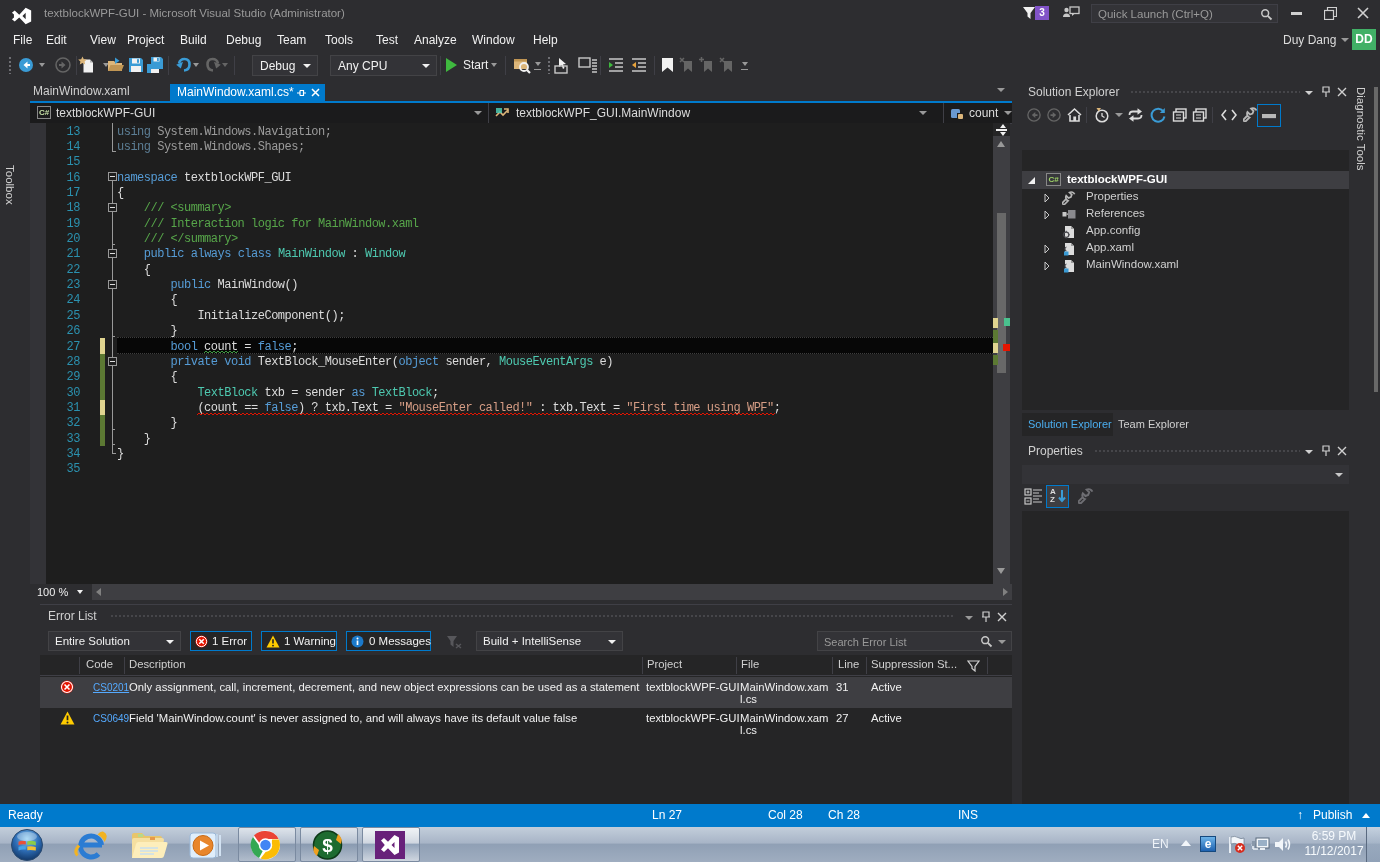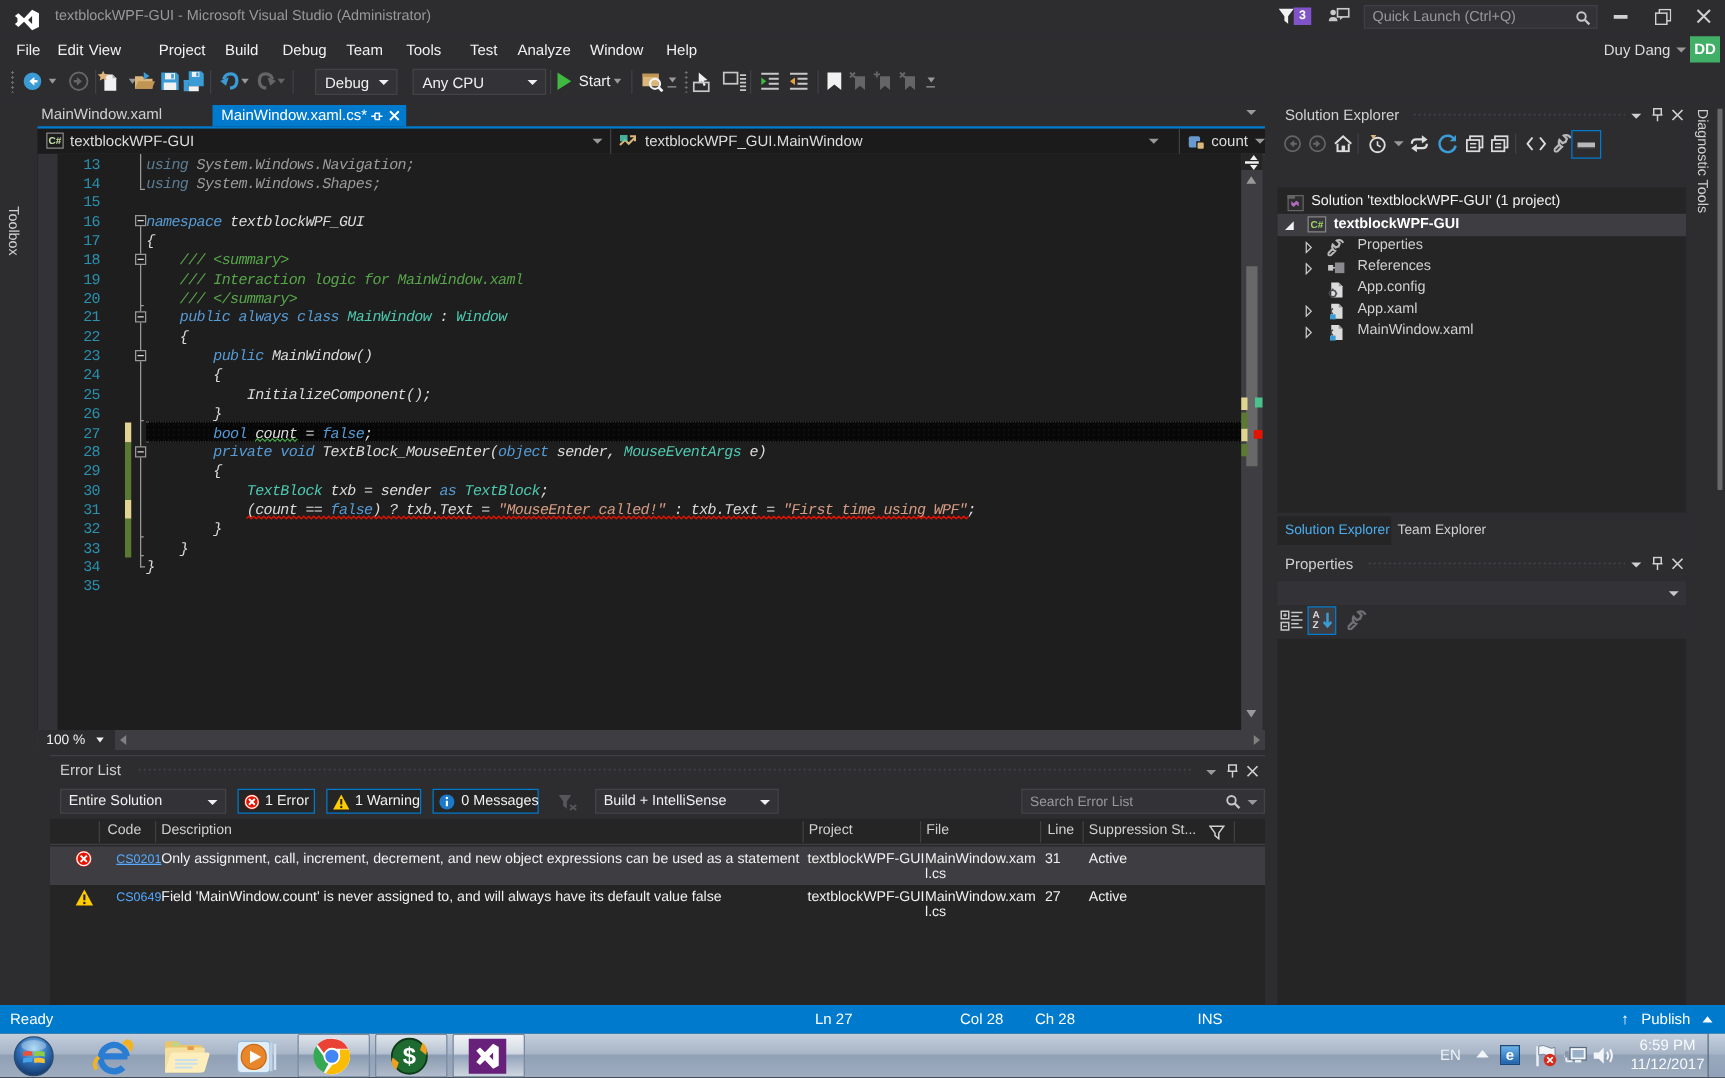--- a/index.html
+++ b/index.html
@@ -8,21 +8,21 @@
 .abs { position:absolute; }
 .mono { font-family:"Liberation Mono",monospace; }
 .k { color:#569cd6; }
 .t { color:#4ec9b0; }
 .s { color:#d69d85; }
 .c { color:#57a64a; }
 .g { color:#9b9b9b; }
 .gk { color:#5c7e95; }
 .vsep { position:absolute; width:1px; background:#3f3f46; }
 svg { display:block; }
-.cl { position:absolute; left:0; white-space:pre;font-style:italic; }
+.cl { position:absolute; left:0; white-space:pre; }
 .caret { width:0;height:0;border-left:4px solid transparent;border-right:4px solid transparent;border-top:4px solid #999999; }
 </style>
 </head>
 <body>
 
 <div class="abs" id="titlebar" style="left:0;top:0;width:1380px;height:27px;background:#2d2d30;">
   <svg class="abs" style="left:11px;top:5px;" width="22" height="22" viewBox="0 0 24 24">
     <path d="M1 8.5 L4 6 L9 10.5 L16 3 L22 6 V18 L16 21 L9 13.5 L4 18 L1 15.5 L5.2 12 Z M12.5 12 L16 15.5 V8.5 Z M3.2 10.2 L5.3 12 L3.2 13.8 Z" fill="#ffffff"></path>
   </svg>
   <div class="abs" style="left:44px;top:7px;font-size:11.5px;color:#999999;">textblockWPF-GUI - Microsoft Visual Studio (Administrator)</div>
@@ -52,21 +52,21 @@
     <path d="M3.5 3.5 V0.5 H12.5 V9.5 H9.5" fill="none" stroke="#d0d0d0" stroke-width="1.2"></path>
   </svg>
   <svg class="abs" style="left:1357px;top:7px;" width="12" height="12" viewBox="0 0 12 12">
     <path d="M1 1 L11 11 M11 1 L1 11" stroke="#d0d0d0" stroke-width="1.6"></path>
   </svg>
 </div>
 
 <div class="abs" id="menubar" style="left:0;top:27px;width:1380px;height:25px;color:#f1f1f1;font-size:12px;">
   <div class="abs" style="left:13px;top:6px;">File</div>
   <div class="abs" style="left:46px;top:6px;">Edit</div>
-  <div class="abs" style="left:71px;top:6px;text-align:center;">View</div>
+  <div class="abs" style="left:90px;top:6px;text-align:center;">View</div>
   <div class="abs" style="left:127px;top:6px;">Project</div>
   <div class="abs" style="left:180px;top:6px;">Build</div>
   <div class="abs" style="left:226px;top:6px;">Debug</div>
   <div class="abs" style="left:277px;top:6px;">Team</div>
   <div class="abs" style="left:325px;top:6px;">Tools</div>
   <div class="abs" style="left:376px;top:6px;">Test</div>
   <div class="abs" style="left:414px;top:6px;">Analyze</div>
   <div class="abs" style="left:472px;top:6px;">Window</div>
   <div class="abs" style="left:533px;top:6px;">Help</div>
   <div class="abs" style="left:1283px;top:6px;color:#dcdcdc;">Duy Dang</div>
@@ -514,29 +514,20 @@
   <svg class="abs" style="left:221px;top:28px;" width="15" height="15" viewBox="0 0 15 15">
       <path d="M13.5 3.5 A4 4 0 0 0 8 1.5 L10.5 4 L9.5 6.5 L7 7.5 L4.5 5 A4 4 0 0 0 6.5 10.5 L2 15 L0 13 L4.5 8.5" fill="none" stroke="#b8b8b8" stroke-width="1.8"></path>
     </svg>
   <div class="abs" style="left:235px;top:25px;width:24px;height:23px;border:1px solid #007acc;">
     <div class="abs" style="left:4px;top:9px;width:14px;height:4px;background:#b8b8b8;"></div>
     <div class="abs" style="left:4px;top:13px;width:14px;height:1px;background:#3f3f46;"></div>
   </div>
 
 
   <div class="abs" style="left:0;top:71px;width:327px;height:260px;background:#252526;"></div>
-  <div class="abs" style="left:0;top:75px;width:327px;height:17px;color:#f1f1f1;font-size:11.5px;">
-    <svg class="abs" style="left:7px;top:1px;" width="15" height="15" viewBox="0 0 15 15">
-        <rect x="1" y="1" width="13" height="13" fill="#656565"></rect>
-        <rect x="2" y="2" width="11" height="11" fill="#2d2d30"></rect>
-        <rect x="1" y="1" width="6" height="3" fill="#656565"></rect>
-        <path d="M4 6 L6 7.5 L8 5.5 L10 7 V10 L8 8.5 L6 10.5 L4 9 Z" fill="#b06cb8"></path>
-      </svg>
-    <div class="abs" style="left:27px;top:1px;">Solution 'textblockWPF-GUI' (1 project)</div>
-  </div>
   <div class="abs" style="left:0;top:92px;width:327px;height:18px;background:#3e3e42;color:#ffffff;font-size:11.5px;">
     <div class="abs" style="left:6px;top:5px;width:0;height:0;border-left:7px solid transparent;border-top:7px solid transparent;border-right:0;border-bottom:0;border-left:none;"></div>
     <svg class="abs" style="left:5px;top:5px;" width="9" height="9" viewBox="0 0 9 9">
         <path d="M8 1 V8 H1 Z" fill="#f1f1f1"></path>
       </svg>
     <div class="abs" style="left:24px;top:2px;width:15px;height:13px;border:1px solid #888;background:#37373b;color:#9fd467;font-size:8px;font-weight:bold;text-align:center;line-height:11px;">C#</div>
     <div class="abs" style="left:45px;top:2px;font-weight:bold;">textblockWPF-GUI</div>
   </div>
   <div class="abs" style="left:0;top:110px;width:327px;height:17px;color:#d0d0d0;font-size:11.5px;">
     <svg class="abs" style="left:22px;top:4px;" width="6" height="10" viewBox="0 0 6 10">

